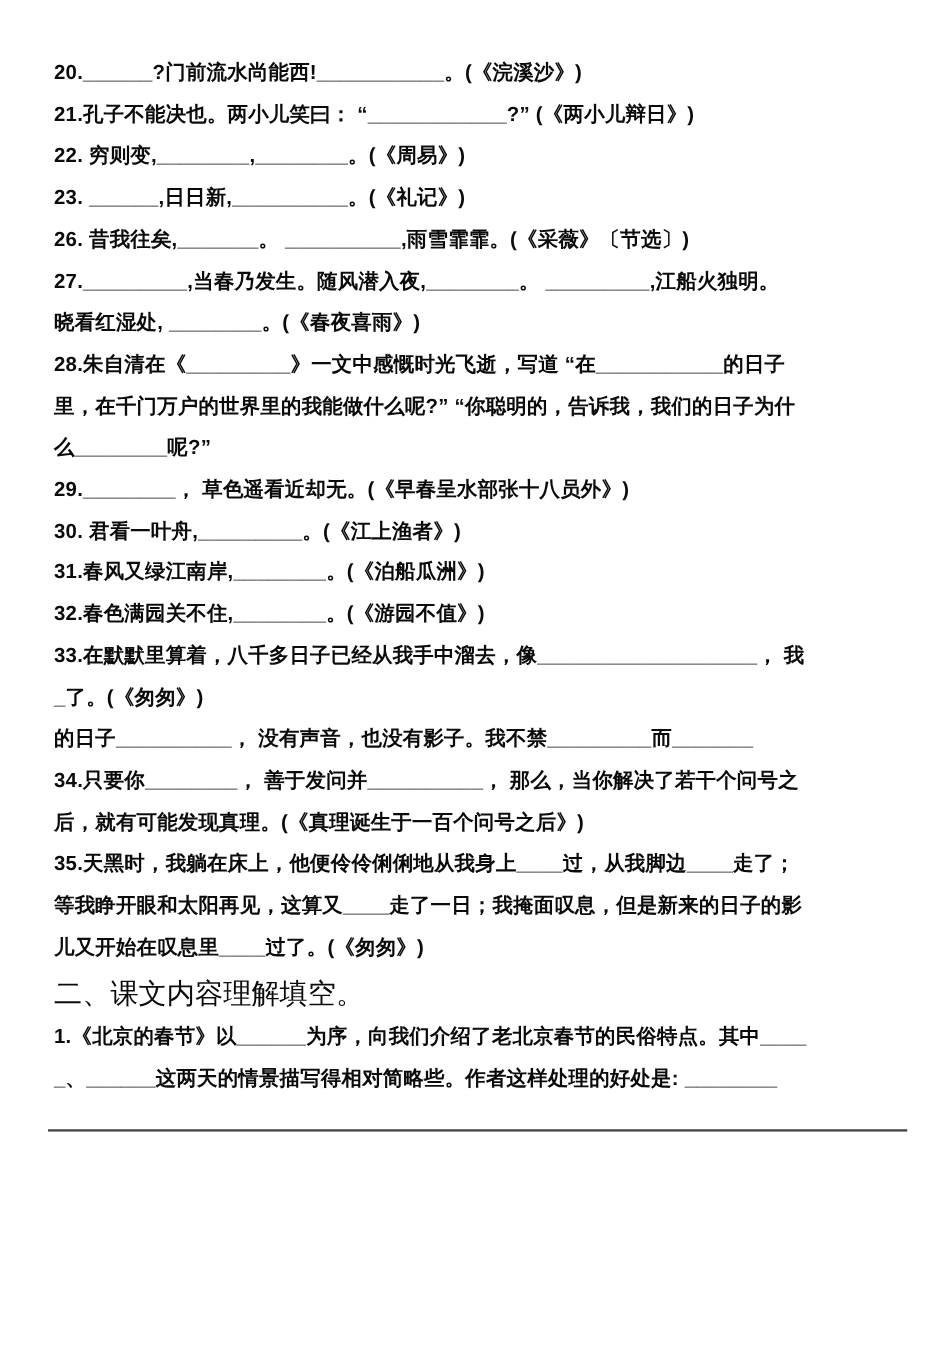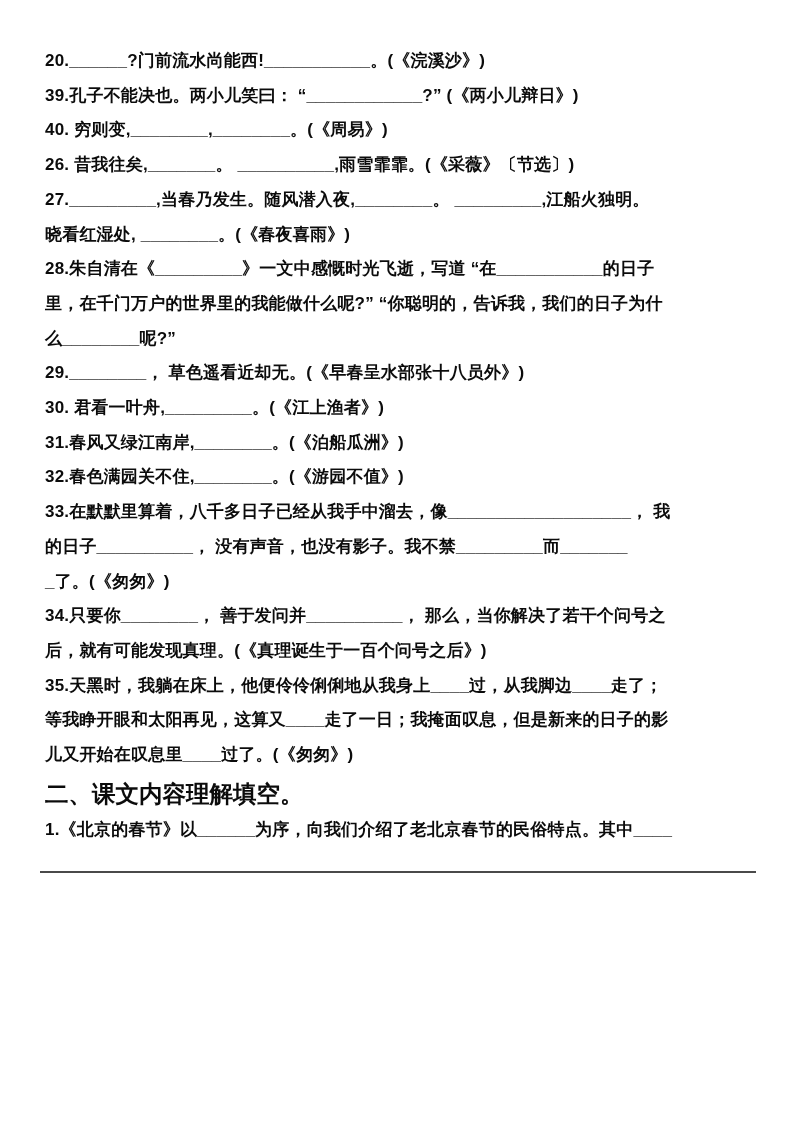--- a/index.html
+++ b/index.html
@@ -24,60 +24,62 @@
     line-height: 34.7px;
     white-space: pre;
     letter-spacing: 0.2px;
     color: #0b0b0b;
   }
   .indent-sm {
     margin-left: 10px;
   }
   .section-heading {
     font-size: 23.5px;
-    font-weight: 700;
+    font-weight: 400;
     line-height: 38px;
     margin: 2px 0 0 0;
     white-space: pre;
     color: #0b0b0b;
   }
   .answer-rule {
     margin-top: 24px;
     margin-left: -5px;
     width: 716px;
     height: 0;
     border-bottom: 2.5px solid #4a4a4a;
   }
 </style>
 </head>
 <body>
 
 <div class="page">
 
   <div class="line">20.______?门前流水尚能西!___________。(《浣溪沙》)</div>
-  <div class="line">39.孔子不能决也。两小儿笑曰： “____________?” (《两小儿辩日》)</div>
-  <div class="line">40. 穷则变,________,________。(《周易》)</div>
+  <div class="line">21.孔子不能决也。两小儿笑曰： “____________?” (《两小儿辩日》)</div>
+  <div class="line">22. 穷则变,________,________。(《周易》)</div>
+  <div class="line">23. ______,日日新,__________。(《礼记》)</div>
   <div class="line">26. 昔我往矣,_______。 __________,雨雪霏霏。(《采薇》〔节选〕)</div>
   <div class="line">27._________,当春乃发生。随风潜入夜,________。 _________,江船火独明。</div>
   <div class="line">晓看红湿处, ________。(《春夜喜雨》)</div>
   <div class="line">28.朱自清在《_________》一文中感慨时光飞逝，写道 “在___________的日子</div>
   <div class="line">里，在千门万户的世界里的我能做什么呢?” “你聪明的，告诉我，我们的日子为什</div>
   <div class="line">么________呢?”</div>
   <div class="line">29.________， 草色遥看近却无。(《早春呈水部张十八员外》)</div>
   <div class="line">30. 君看一叶舟,_________。(《江上渔者》)</div>
   <div class="line">31.春风又绿江南岸,________。(《泊船瓜洲》)</div>
   <div class="line">32.春色满园关不住,________。(《游园不值》)</div>
   <div class="line">33.在默默里算着，八千多日子已经从我手中溜去，像___________________， 我</div>
+  <div class="line">_了。(《匆匆》)</div>
   <div class="line">的日子__________， 没有声音，也没有影子。我不禁_________而_______</div>
-  <div class="line">_了。(《匆匆》)</div>
   <div class="line">34.只要你________， 善于发问并__________， 那么，当你解决了若干个问号之</div>
   <div class="line">后，就有可能发现真理。(《真理诞生于一百个问号之后》)</div>
   <div class="line">35.天黑时，我躺在床上，他便伶伶俐俐地从我身上____过，从我脚边____走了；</div>
   <div class="line">等我睁开眼和太阳再见，这算又____走了一日；我掩面叹息，但是新来的日子的影</div>
   <div class="line">儿又开始在叹息里____过了。(《匆匆》)</div>
 
   <h2 class="section-heading">二、课文内容理解填空。</h2>
 
   <div class="line">1.《北京的春节》以______为序，向我们介绍了老北京春节的民俗特点。其中____</div>
+  <div class="line">_、______这两天的情景描写得相对简略些。作者这样处理的好处是: ________</div>
 
   <div class="answer-rule"></div>
 
 </div>
 
 </body></html>

